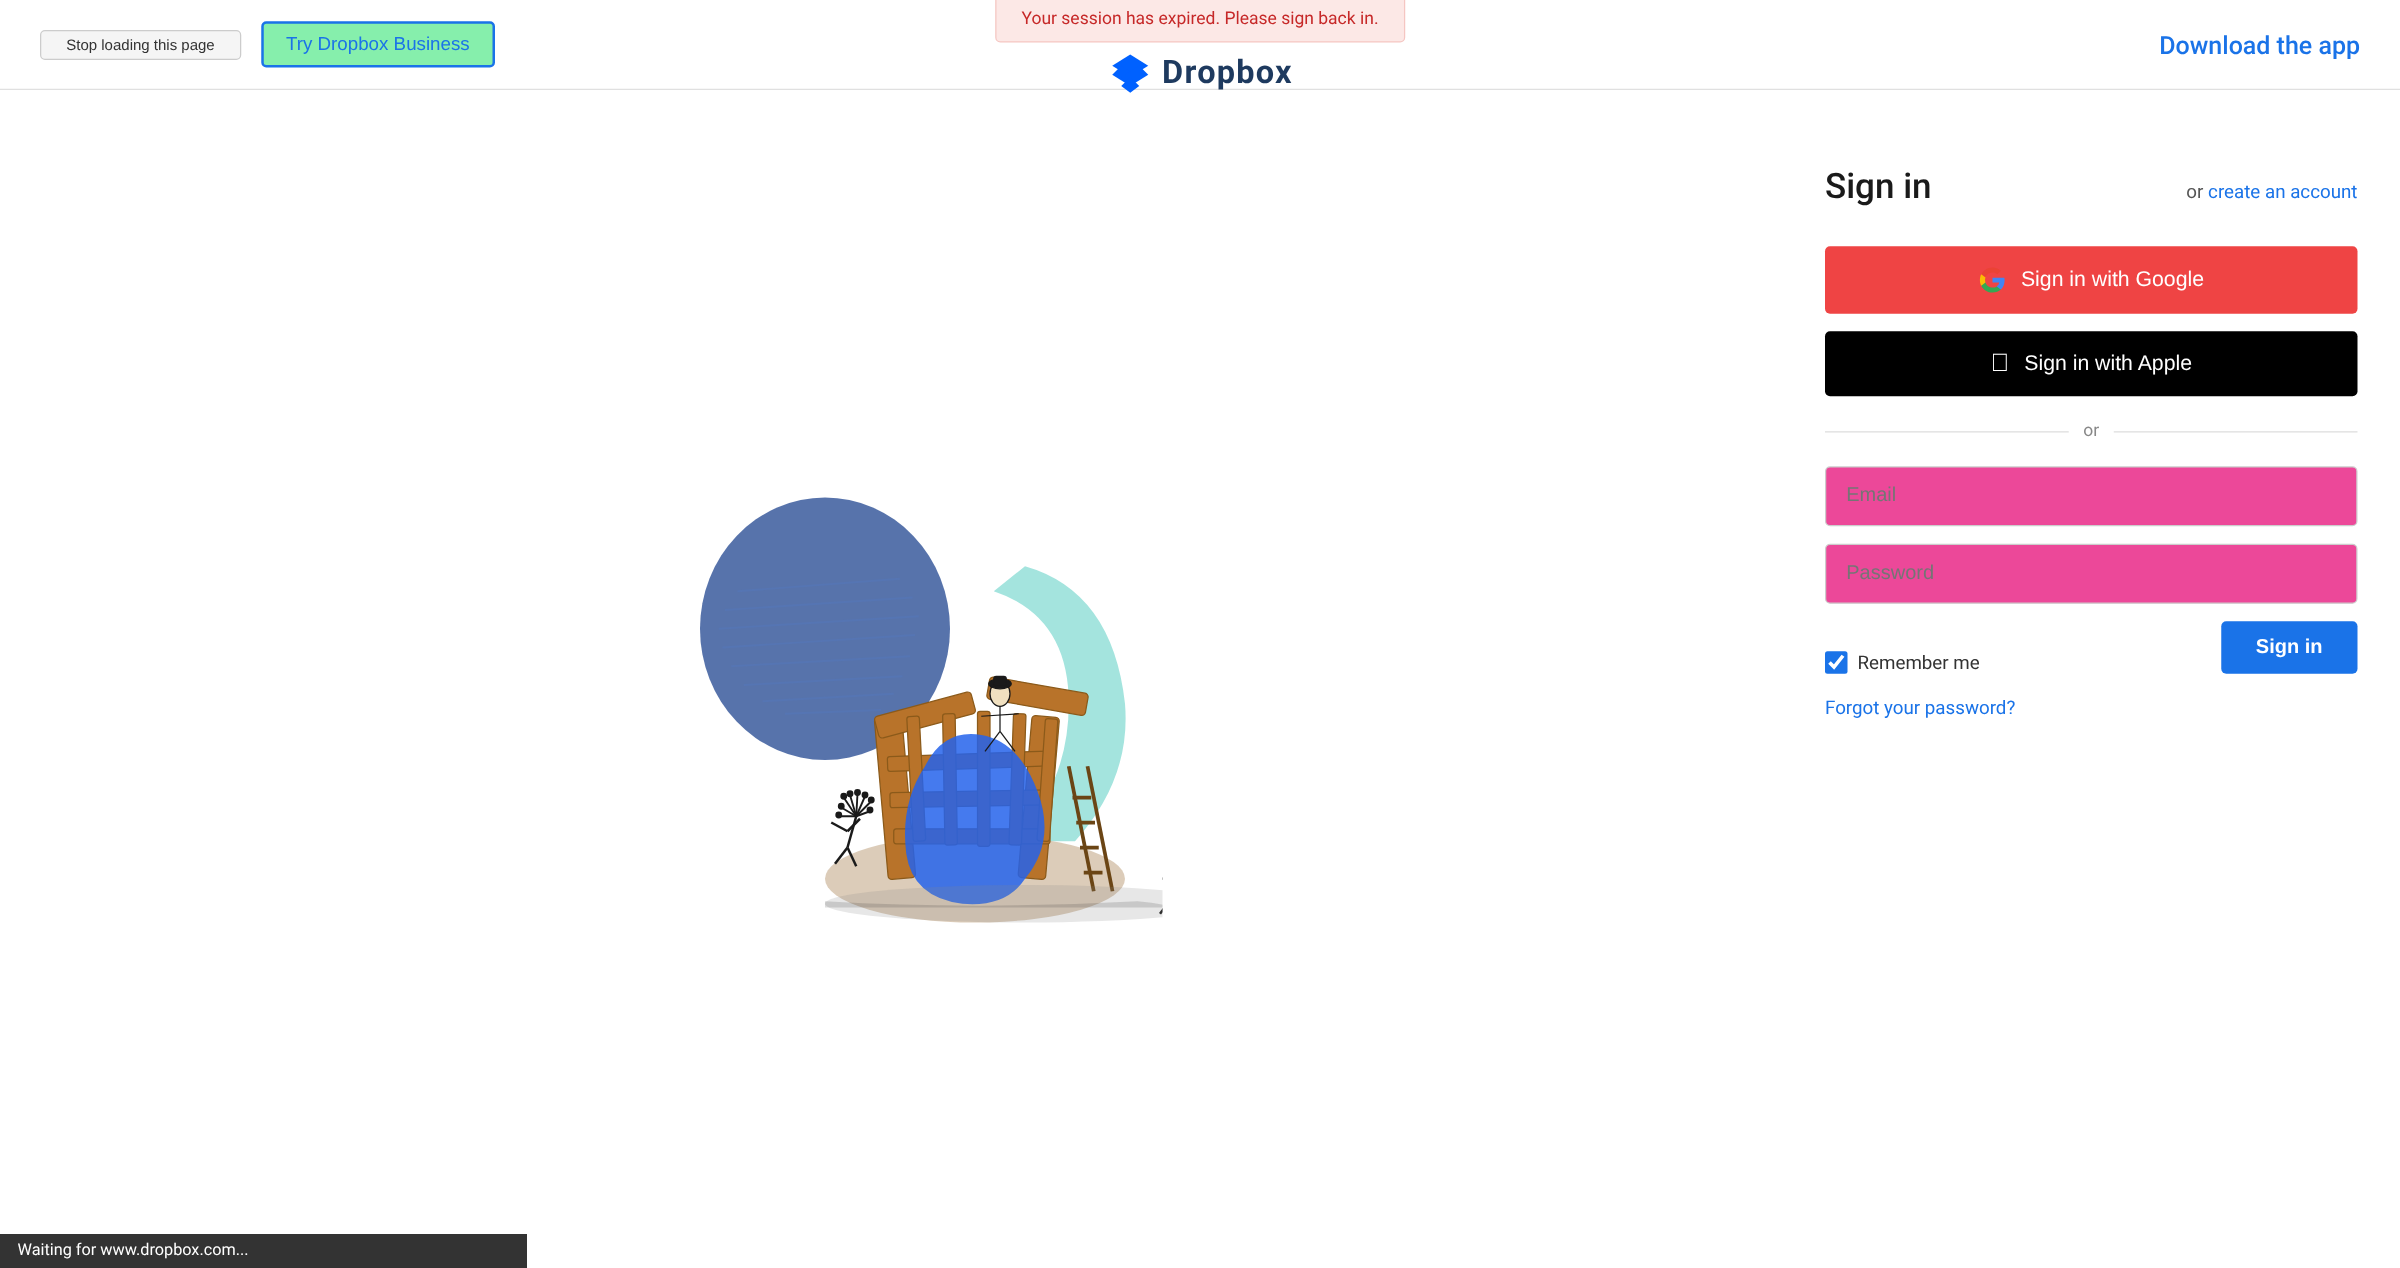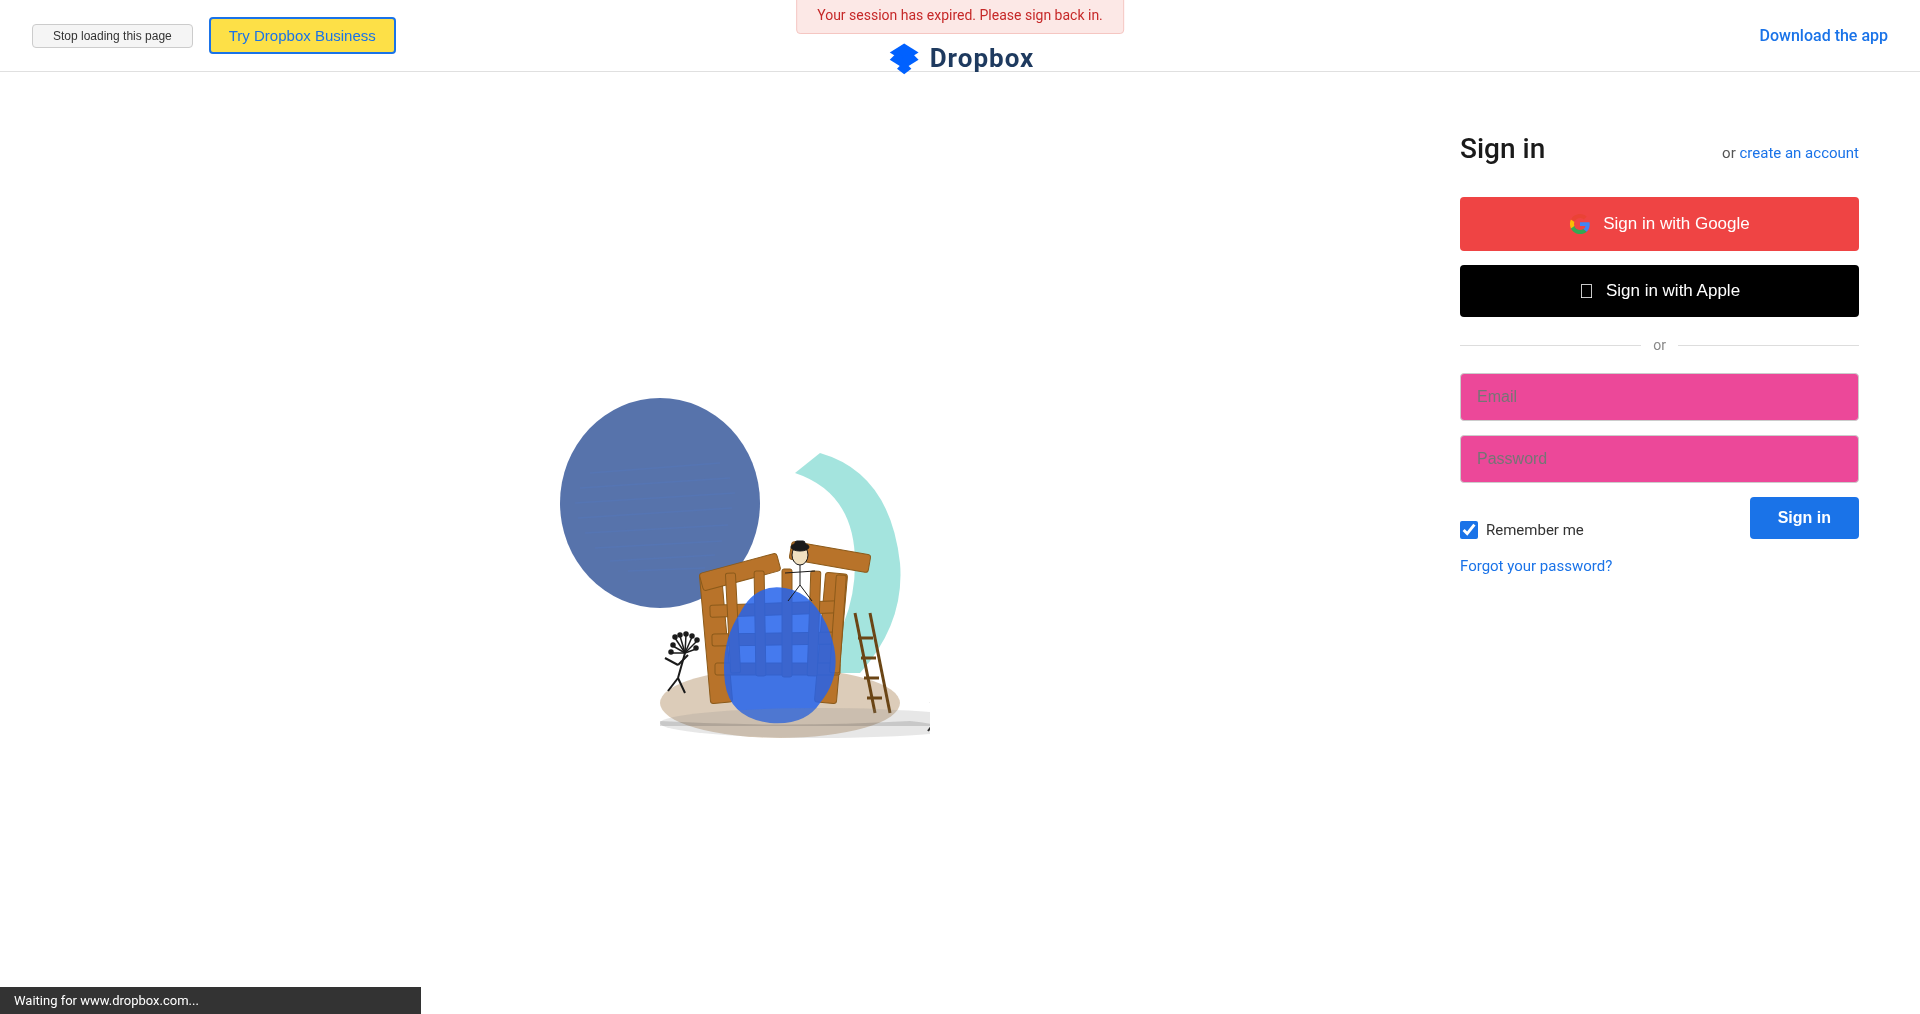--- a/index.html
+++ b/index.html
@@ -19,21 +19,21 @@
     .stop-loading-btn {
       background: #f5f5f5;
       border: 1px solid #ccc;
       border-radius: 4px;
       padding: 4px 20px;
       font-size: 12px;
       cursor: pointer;
       color: #333;
     }
     .try-business-btn {
-      background: #fde047;
+      background: #86efac;
       border: 2px solid #1a73e8;
       border-radius: 4px;
       padding: 8px 18px;
       font-size: 15px;
       font-weight: 500;
       color: #1a73e8;
       cursor: pointer;
     }
 
     .header-center {
@@ -67,21 +67,21 @@
       font-size: 26px;
       font-weight: 700;
       color: #1e3a5f;
       letter-spacing: 1px;
     }
 
     .header-right {}
     .download-link {
       color: #1a73e8;
       text-decoration: none;
-      font-size: 16px;
+      font-size: 20px;
       font-weight: 500;
       padding-left: 40px;
     }
 
     
     .main {
       display: flex;
       min-height: calc(100vh - 72px);
     }
 
@@ -95,21 +95,21 @@
     }
 
     .illustration-svg {
       width: 420px;
       height: 420px;
     }
 
     
     .signin-area {
       width: 480px;
-      padding: 60px 61px 60px 20px;
+      padding: 60px 34px 60px 20px;
       display: flex;
       flex-direction: column;
       justify-content: flex-start;
     }
 
     .signin-header {
       display: flex;
       align-items: baseline;
       justify-content: space-between;
       margin-bottom: 32px;

